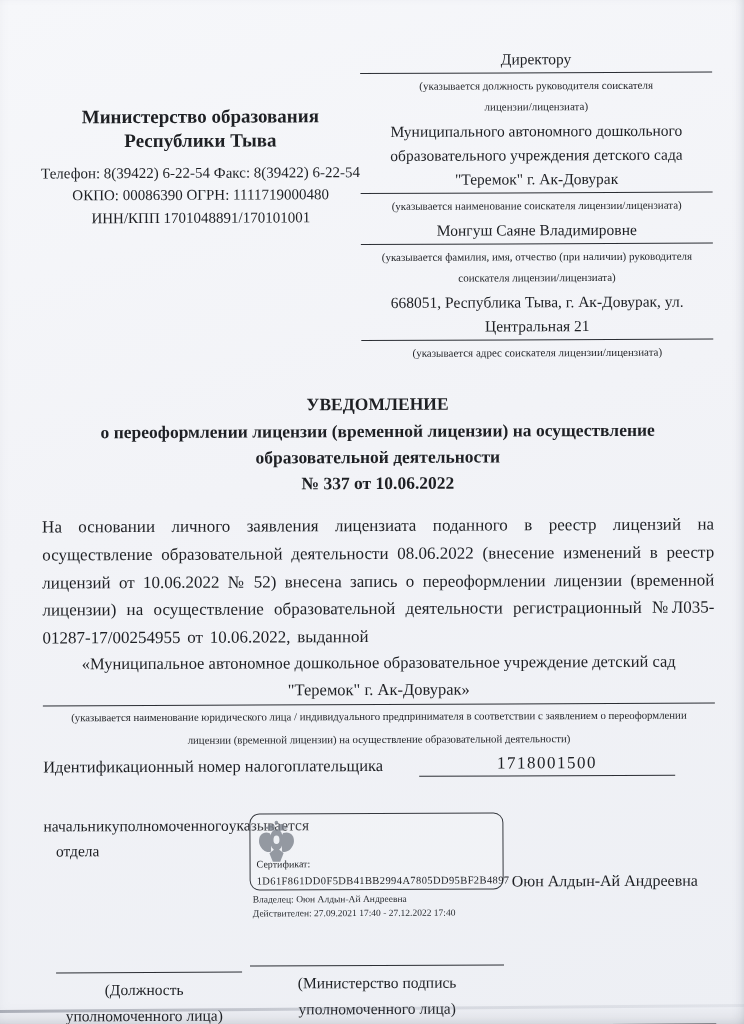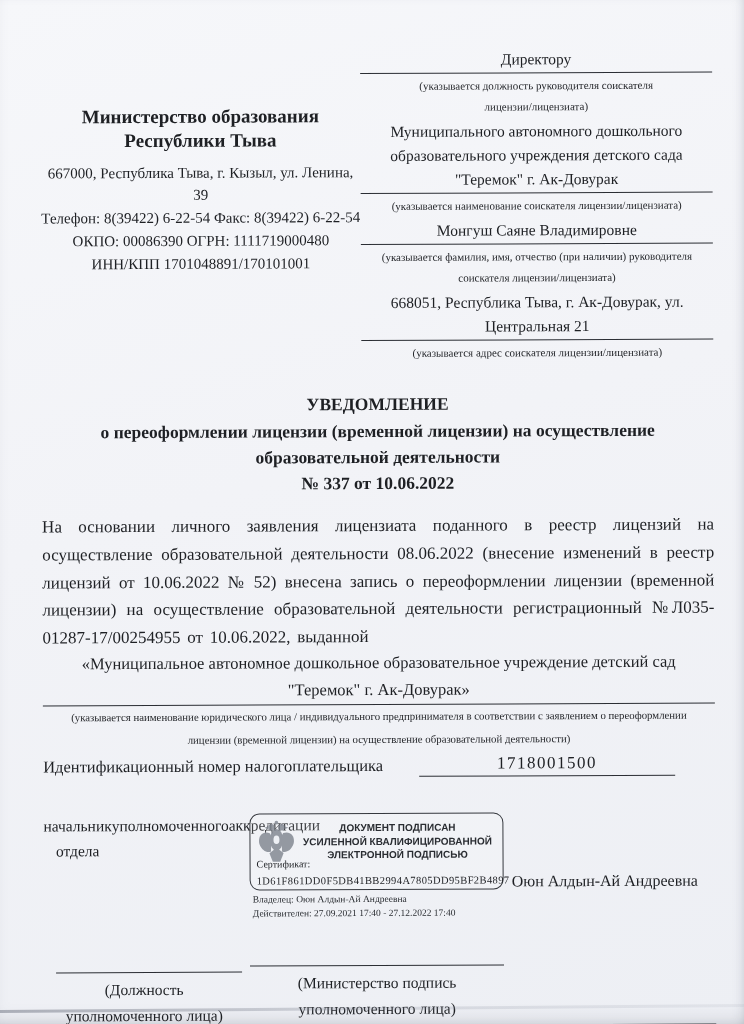--- a/index.html
+++ b/index.html
@@ -72,21 +72,20 @@
 <div class="page">
   <div class="content">
 
     <div class="header">
       <div class="header-left">
         <div class="org-name">
           <div>Министерство образования</div>
           <div>Республики Тыва</div>
         </div>
         <div class="org-contact">
-          <div>667000, Республика Тыва, г. Кызыл, ул. Ленина, 39</div>
           <div>Телефон: 8(39422) 6-22-54 Факс: 8(39422) 6-22-54</div>
           <div>ОКПО: 00086390 ОГРН: 1111719000480</div>
           <div>ИНН/КПП 1701048891/170101001</div>
         </div>
       </div>
 
       <div class="header-right">
         <div class="field">
           <div class="field-value">Директору</div>
           <div class="field-caption">
@@ -141,21 +140,21 @@
       <div class="inn-label">Идентификационный номер налогоплательщика</div>
       <div class="inn-value">1718001500</div>
     </div>
 
     <div class="bottom">
 
       <div class="sig-col col-position">
         <div class="sig-value pos-value">
           <div>начальник отдела</div>
           <div>уполномоченного</div>
-          <div>аккредитации</div>
+          <div>указывается</div>
         </div>
         <div class="sig-line line-indent"></div>
         <div class="sig-caption">
           <div>(Должность</div>
           <div>уполномоченного лица)</div>
         </div>
       </div>
 
       <div class="sig-col col-esign">
         <div class="sig-value">
@@ -168,25 +167,20 @@
                   <circle cx="30" cy="9" r="4"></circle>
                   <path d="M14,8 L9.5,9.6 L14,11.2 Z"></path>
                   <path d="M34,8 L38.5,9.6 L34,11.2 Z"></path>
                   <ellipse cx="24" cy="24" rx="8" ry="13"></ellipse>
                   <path d="M16,16 C6,13 1.5,21 3.5,29 C6.5,37.5 13,40 17.5,38 L17.5,19 Z"></path>
                   <path d="M32,16 C42,13 46.5,21 44.5,29 C41.5,37.5 35,40 30.5,38 L30.5,19 Z"></path>
                   <path d="M15.5,40 L24,33.5 L32.5,40 L28.5,50.5 L19.5,50.5 Z"></path>
                 </g>
                 <ellipse cx="24" cy="24" rx="3.6" ry="5.2" fill="#eef0f4"></ellipse>
               </svg>
-              <div class="stamp-title">
-                <div>ДОКУМЕНТ ПОДПИСАН</div>
-                <div>УСИЛЕННОЙ КВАЛИФИЦИРОВАННОЙ</div>
-                <div>ЭЛЕКТРОННОЙ ПОДПИСЬЮ</div>
-              </div>
             </div>
             <div class="cert-label">Сертификат:</div>
             <div class="cert-number">1D61F861DD0F5DB41BB2994A7805DD95BF2B4897</div>
           </div>
           <div class="stamp-owner">Владелец: Оюн Алдын-Ай Андреевна</div>
           <div class="stamp-valid">Действителен: 27.09.2021 17:40 - 27.12.2022 17:40</div>
         </div>
         <div class="sig-line"></div>
         <div class="sig-caption">
           <div>(Министерство подпись</div>

